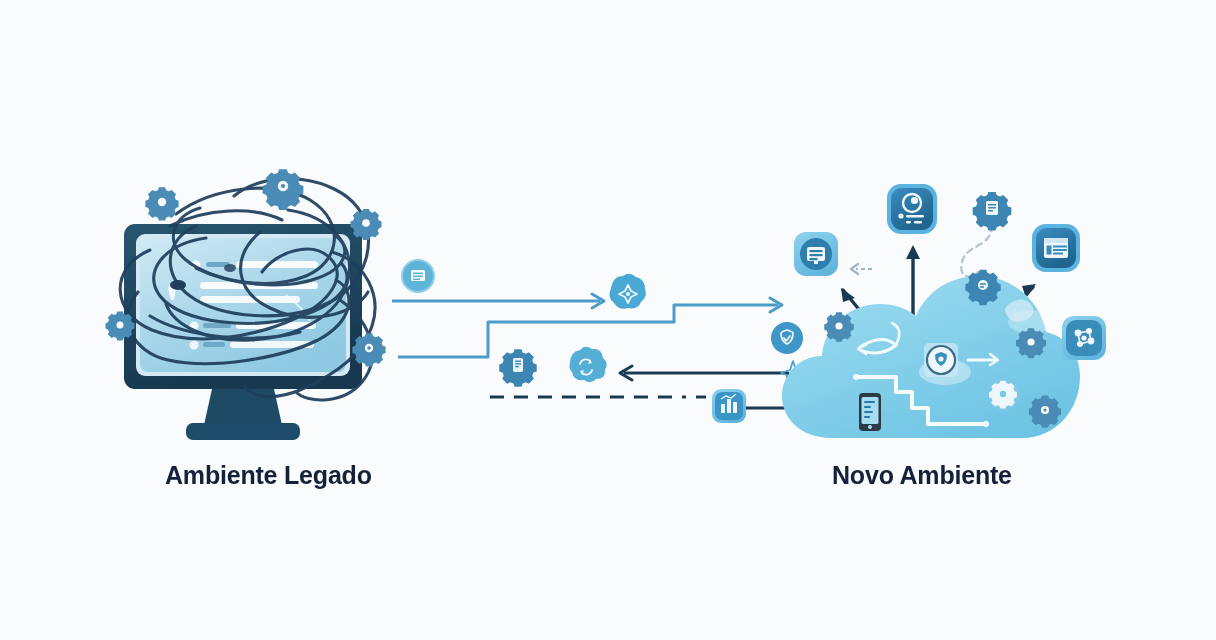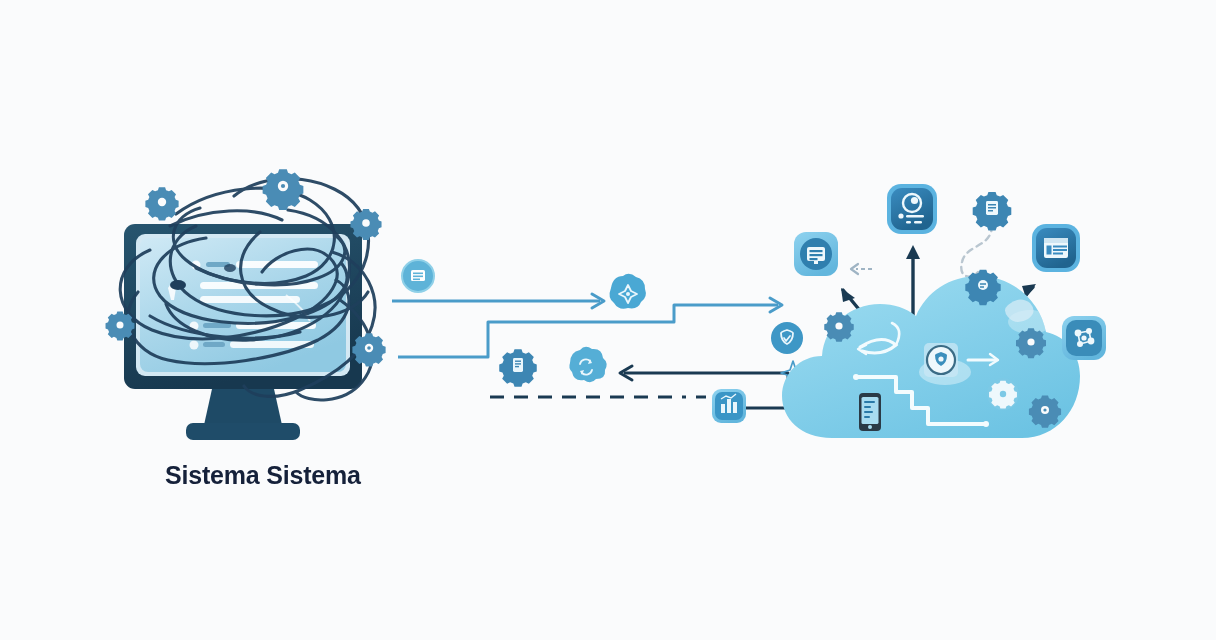--- a/index.html
+++ b/index.html
@@ -344,15 +344,16 @@
         <circle cx="0" cy="0" r="4" fill="#fafbfc"></circle>
         <circle cx="0" cy="0" r="1.6" fill="#4a8cb5"></circle>
       </g>
     </g>
 
     <path d="M1008 305 q12 -10 22 -2 q8 9 -2 16 q-12 7 -20 -2 q-6 -7 0 -12 z" fill="#dceef7" opacity="0.7"></path>
   </g>
 
 </svg>
 
-<div class="label" id="label-legacy">Sistema Sistema</div>
+<div class="label" id="label-legacy">Ambiente Legado</div>
+<div class="label" id="label-new">Novo Ambiente</div>
 
 </div>
 
 </body></html>

